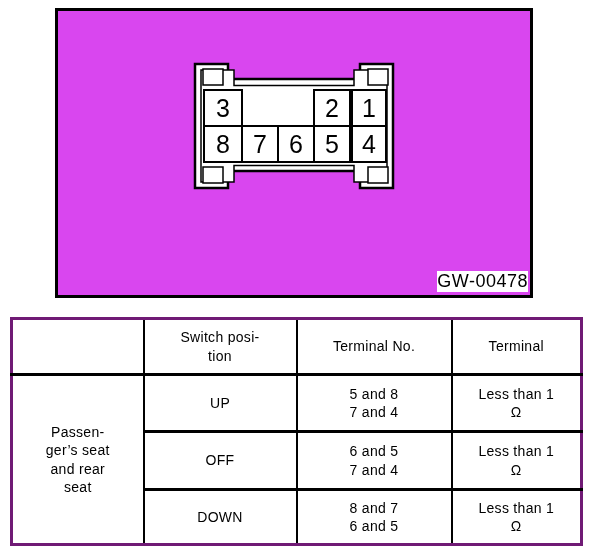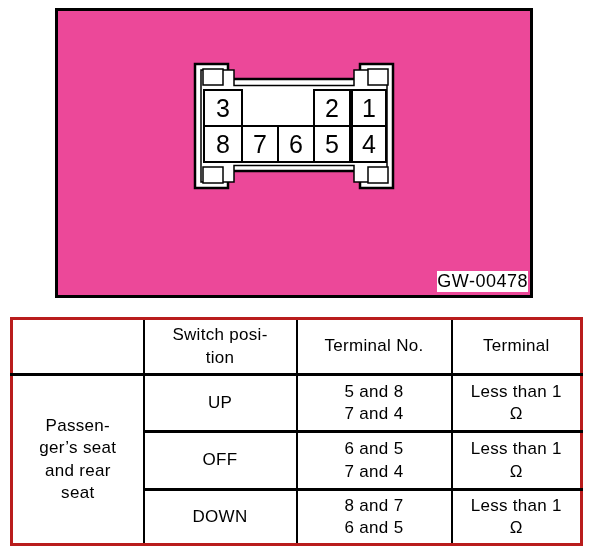--- a/index.html
+++ b/index.html
@@ -18,21 +18,21 @@
   }
   
   #figure-box {
     position: absolute;
     left: 55px;
     top: 8px;
     width: 478px;
     height: 290px;
     border: 3px solid #000;
     box-sizing: border-box;
-    background: #ec4899;
+    background: #d946ef;
   }
   #figure-code {
     position: absolute;
     right: 2px;
     bottom: 3px;
     font-size: 18px;
     letter-spacing: 0.5px;
     color: #000;
     background: #fff;
   }
@@ -56,22 +56,22 @@
     text-anchor: middle;
   }
   
   #results-table {
     position: absolute;
     left: 10px;
     top: 317px;
     width: 570px;
     border-collapse: collapse;
     table-layout: fixed;
-    border: 3px solid #b91c1c;
-    font-size: 17px;
+    border: 3px solid #701a75;
+    font-size: 14px;
     line-height: 1.3;
   }
   #results-table th, #results-table td {
     border: 2px solid #000;
     text-align: center;
     vertical-align: middle;
     font-weight: normal;
     padding: 0;
     white-space: pre-line;
     letter-spacing: 0.3px;

